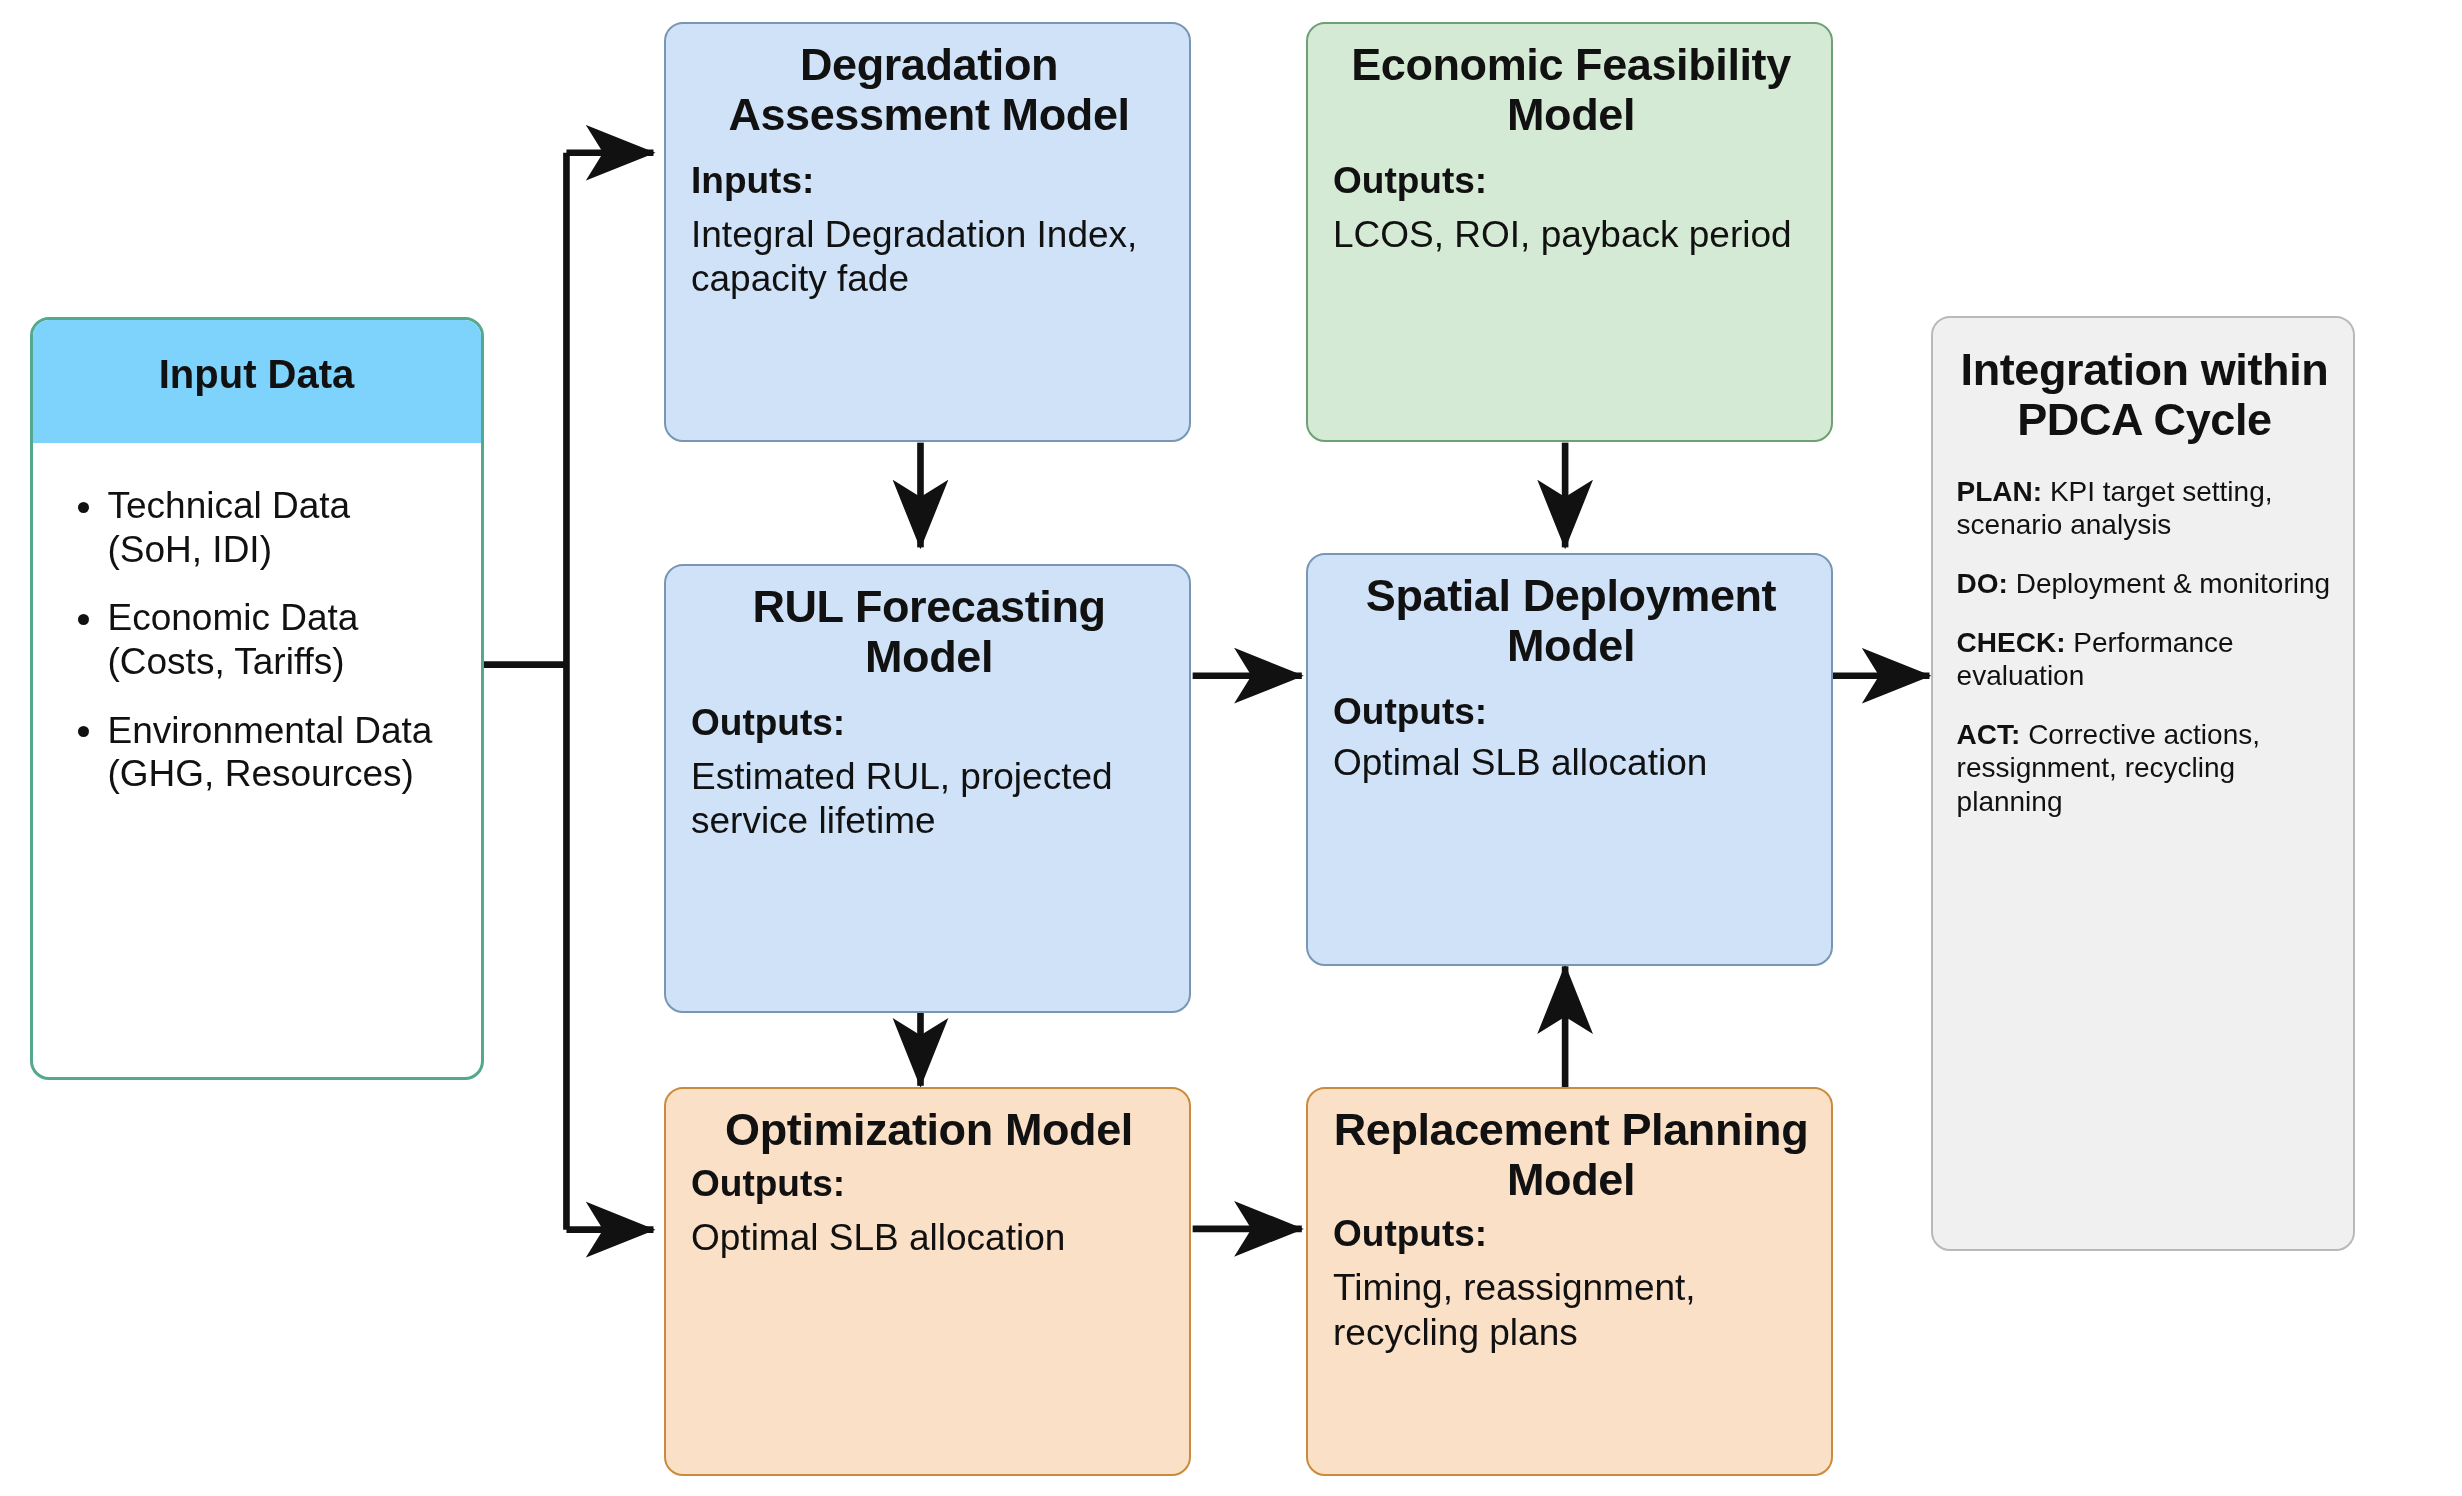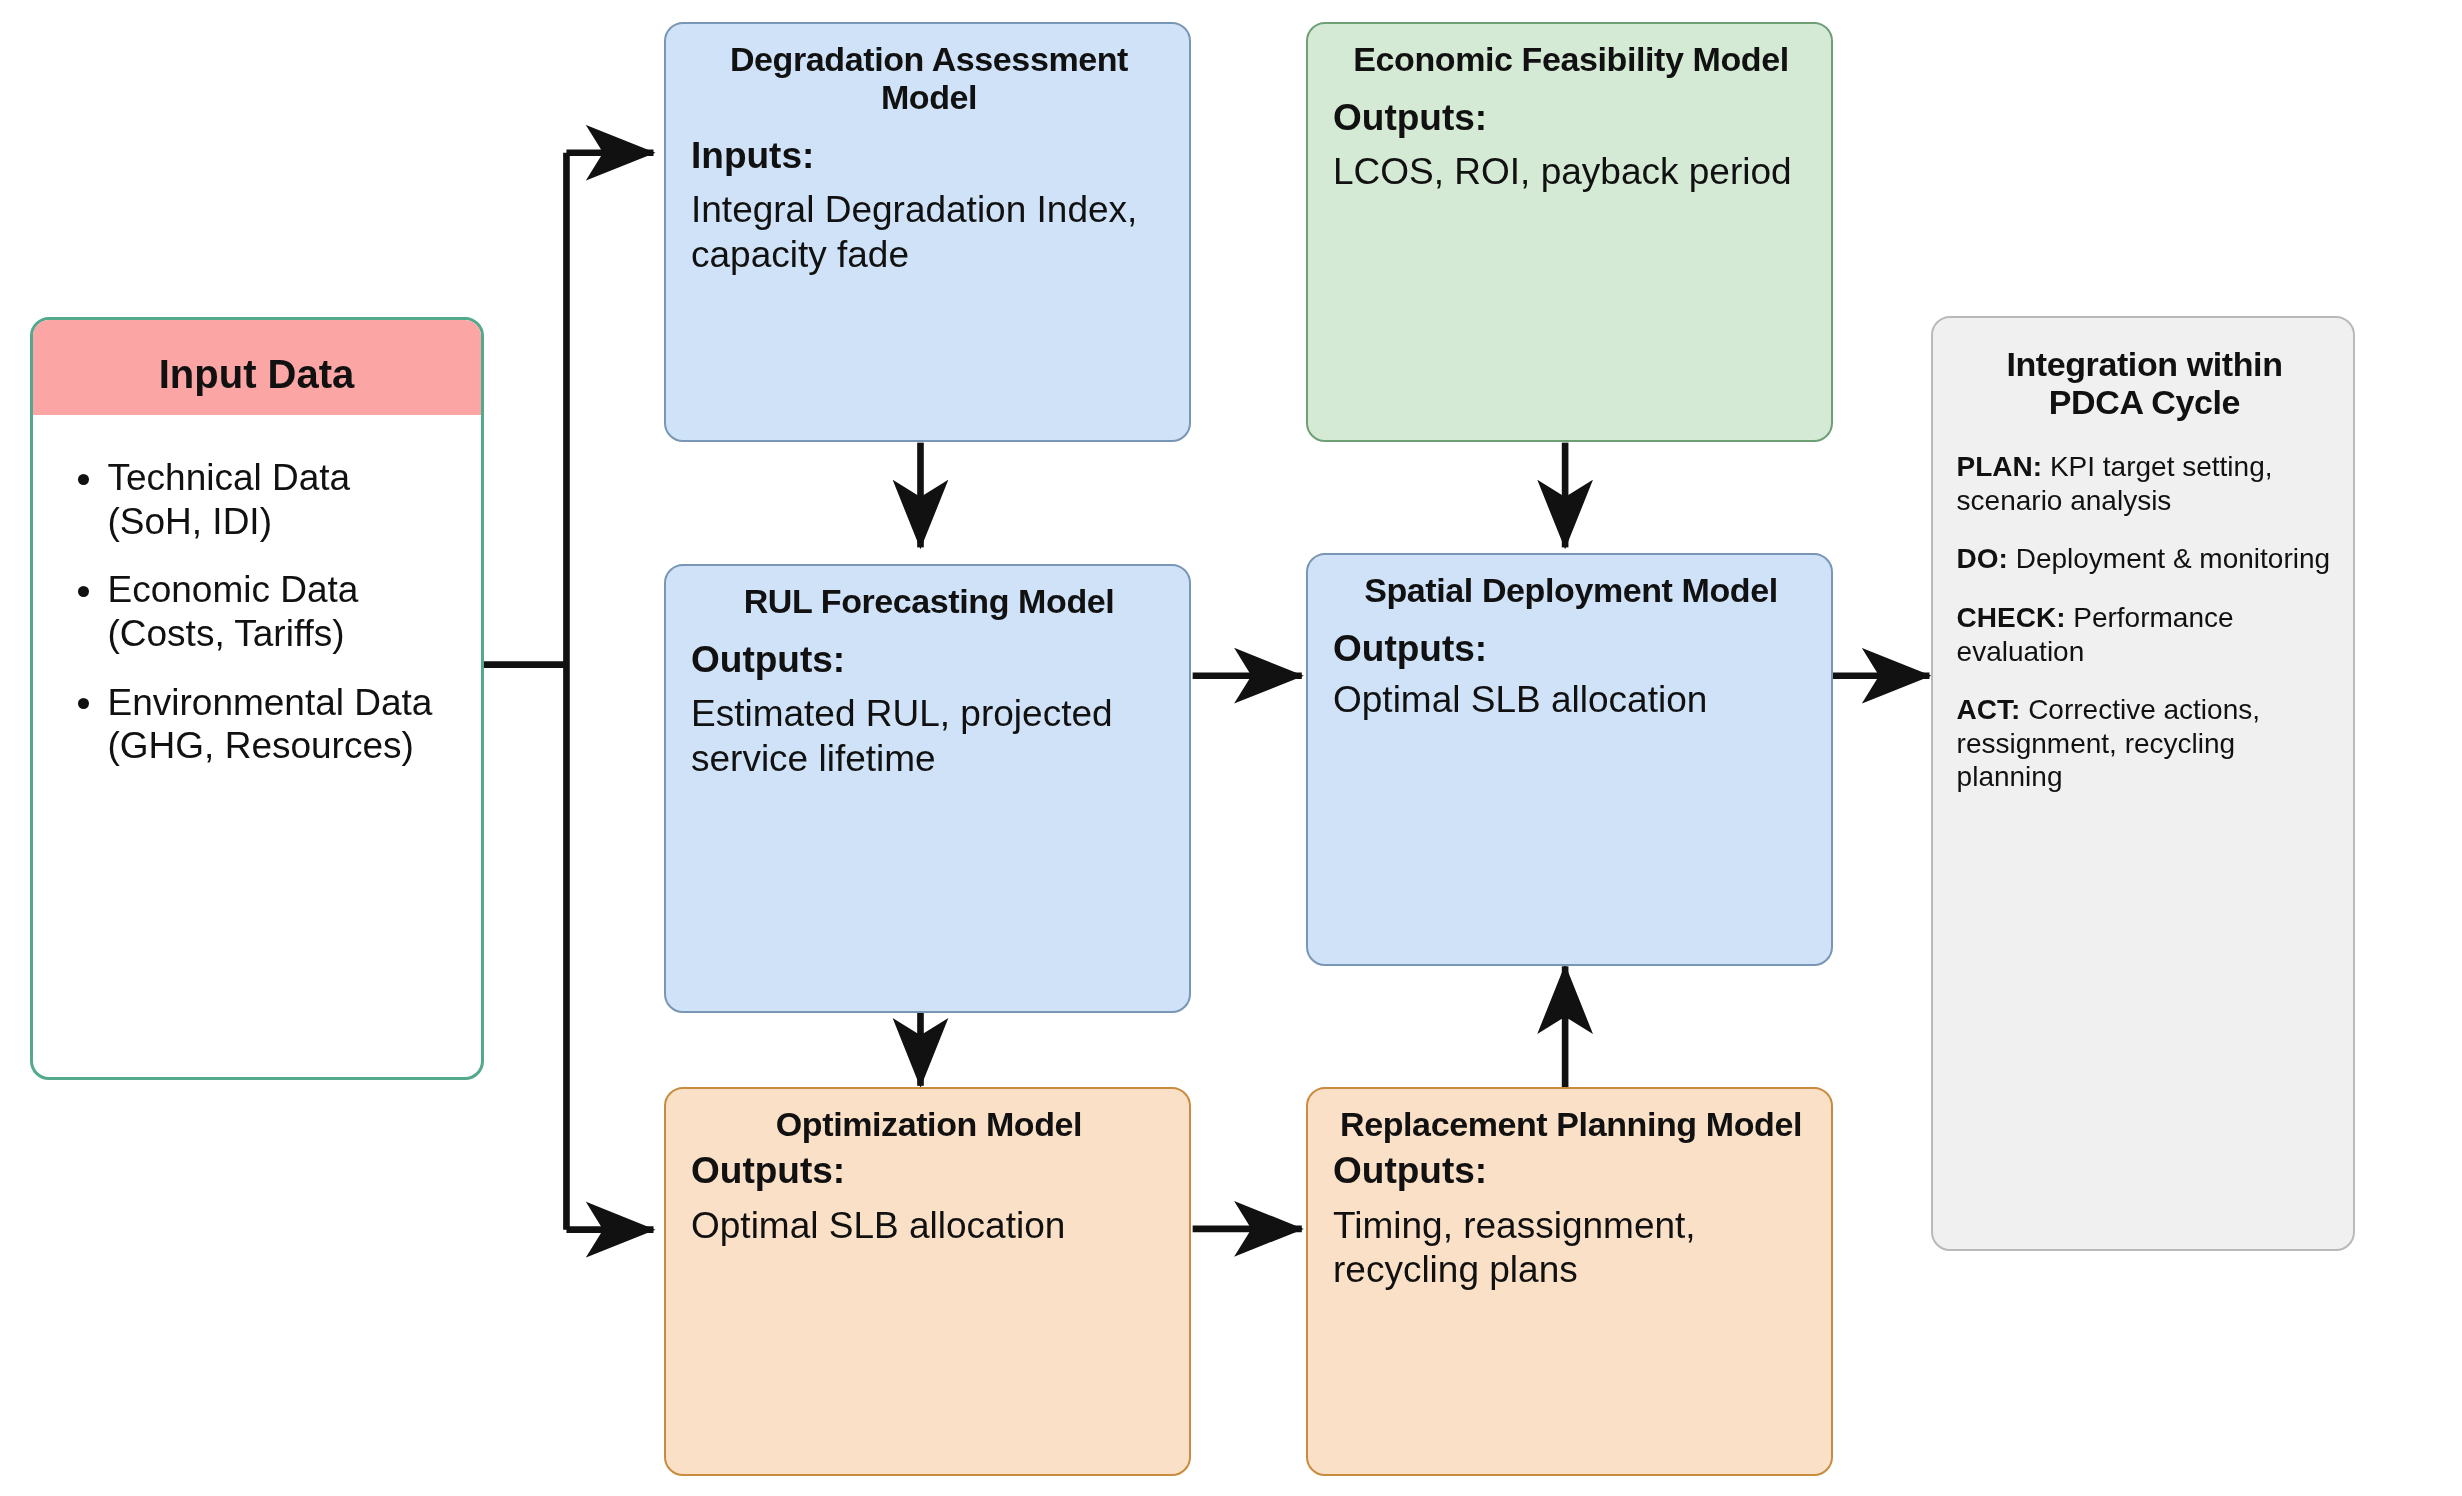--- a/index.html
+++ b/index.html
@@ -24,21 +24,21 @@
   .node {
     position: absolute;
     box-sizing: border-box;
     border-radius: 19px;
     padding: 16px 22px 16px 25px;
     overflow: hidden;
   }
   .node .title {
     text-align: center;
     font-weight: bold;
-    font-size: 34px;
+    font-size: 45px;
     line-height: 1.12;
     margin-bottom: 19px;
     letter-spacing: -0.4px;
   }
   .node .sub {
     font-weight: bold;
     font-size: 37px;
     line-height: 1.12;
     margin-bottom: 11.8px;
     text-align: left;
@@ -70,25 +70,25 @@
   
   .input-node {
     position: absolute;
     box-sizing: border-box;
     border-radius: 19px;
     border: 3.7px solid #52a98d;
     background: #ffffff;
     overflow: hidden;
   }
   .input-node .hdr {
-    background: #fca5a5;
+    background: #7dd3fc;
     text-align: center;
     font-weight: bold;
     font-size: 40px;
-    padding: 32px 0 18px 0;
+    padding: 32px 0 46px 0;
   }
   .input-node ul {
     list-style: none;
     margin: 16px;
     padding: 25px 16px 7.4px 25px;
   }
   .input-node li {
     position: relative;
     padding-left: 34px;
     font-size: 37px;

